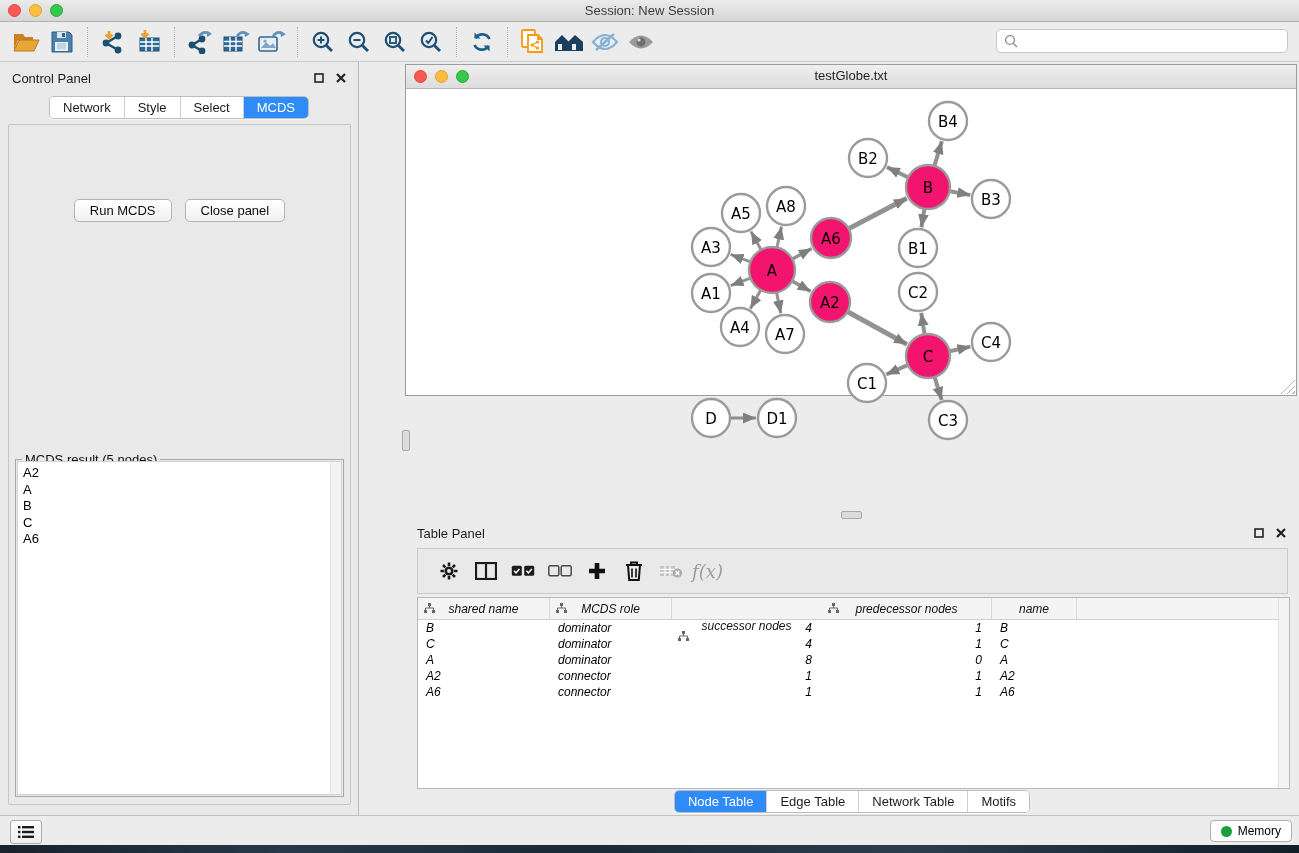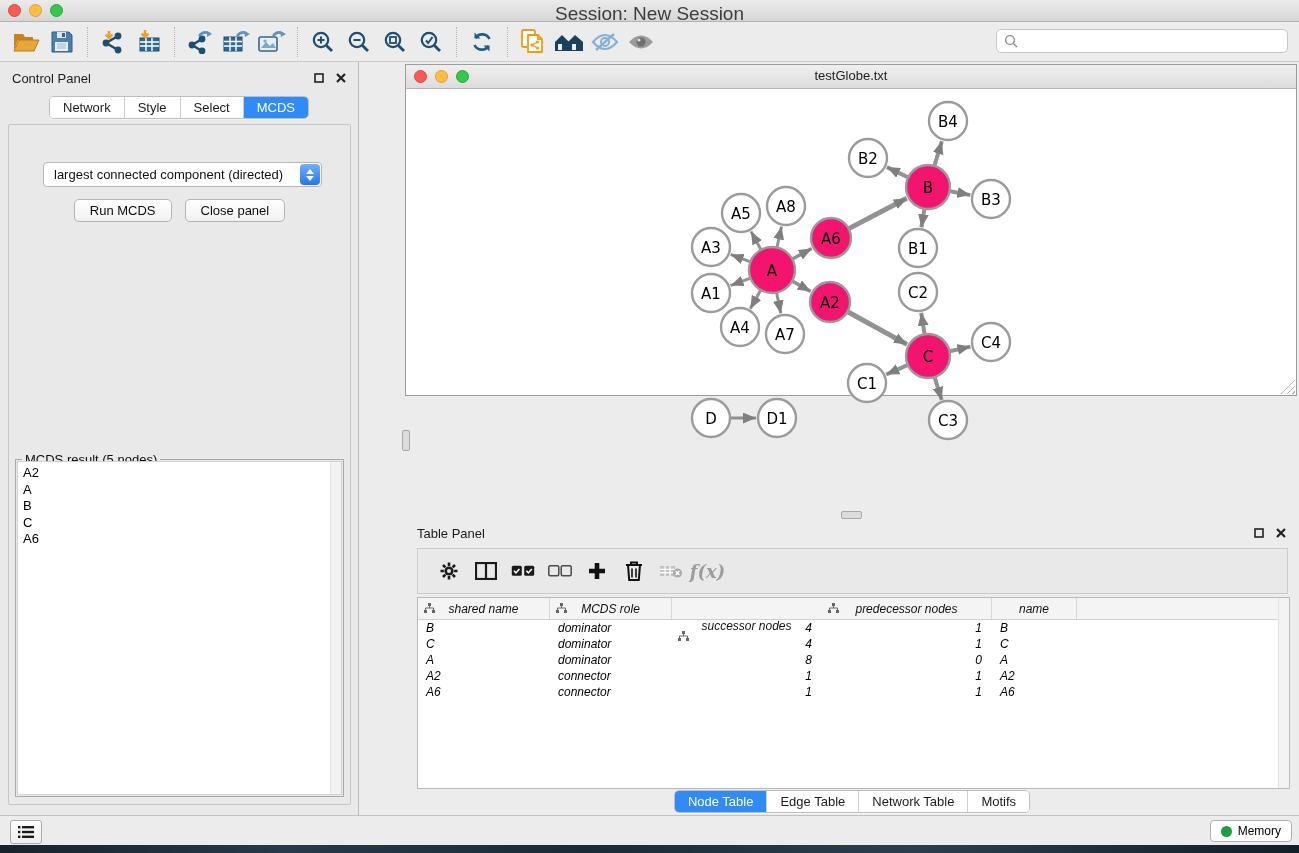--- a/index.html
+++ b/index.html
@@ -8,21 +8,21 @@
   .abs{position:absolute;}
 
   
   .titlebar{position:absolute;left:0;top:0;width:1299px;height:22px;
     background:linear-gradient(#ebebeb,#d6d6d6);border-bottom:1px solid #b2b2b2;box-sizing:border-box;}
   .traffic{position:absolute;display:flex;gap:8px;}
   .light{width:13px;height:13px;border-radius:50%;box-sizing:border-box;}
   .light.red{background:#fc5952;border:1px solid #e2443e;}
   .light.yellow{background:#fdbe40;border:1px solid #e0a02f;}
   .light.green{background:#35c84a;border:1px solid #24a939;}
-  .app-title{position:absolute;left:0;right:0;top:3px;text-align:center;font-size:19px;color:#3d3d3d;}
+  .app-title{position:absolute;left:0;right:0;top:3px;text-align:center;font-size:13px;color:#3d3d3d;}
 
   
   .toolbar{position:absolute;left:0;top:22px;width:1299px;height:40px;background:#ececec;
     border-bottom:1px solid #c9c9c9;display:flex;align-items:center;padding-left:8px;box-sizing:border-box;}
   .tb-icon{width:36px;height:32px;display:flex;align-items:center;justify-content:center;cursor:pointer;}
   .tb-sep{width:0;height:30px;border-left:1px dotted #b3b3b3;margin:0 7px;}
   .search-box{position:absolute;right:11px;top:7px;width:292px;height:24px;background:#fff;
     border:1px solid #c7c7c7;border-radius:5px;display:flex;align-items:center;padding:0 7px;box-sizing:border-box;}
   .search-box input{border:none;outline:none;flex:1;font-size:12px;background:transparent;margin-left:5px;
     font-family:"Liberation Sans",sans-serif;}
@@ -64,21 +64,21 @@
   .nw-canvas{position:absolute;left:0;top:23px;right:0;bottom:0;}
   .grip{position:absolute;right:1px;bottom:1px;width:15px;height:15px;cursor:nwse-resize;
     background:repeating-linear-gradient(135deg,transparent 0 3px,#b8b8b8 3px 4px);
     clip-path:polygon(100% 0,100% 100%,0 100%);}
   .split-v{position:absolute;left:402px;top:430px;width:8px;height:21px;background:#dcdcdc;border:1px solid #a8a8a8;border-radius:2px;box-sizing:border-box;cursor:col-resize;}
   .split-h{position:absolute;left:841px;top:511px;width:21px;height:8px;background:#dcdcdc;border:1px solid #a8a8a8;border-radius:2px;box-sizing:border-box;cursor:row-resize;}
 
   
   .table-panel{position:absolute;left:405px;top:522px;width:894px;height:293px;background:#ececec;}
   .tp-toolbar{position:absolute;left:12px;top:26px;width:871px;height:46px;background:#e9e9e9;
-    border:1px solid #cbcbcb;display:flex;align-items:center;padding-left:12px;box-sizing:border-box;gap:0;font-weight:bold;}
+    border:1px solid #cbcbcb;display:flex;align-items:center;padding-left:12px;box-sizing:border-box;gap:0;}
   .tp-icon{width:37px;height:34px;display:flex;align-items:center;justify-content:center;cursor:pointer;}
   .fx{font-family:"DejaVu Serif",serif;font-style:italic;color:#9c9c9c;font-size:18px;}
   .tp-table{position:absolute;left:12px;top:75px;width:873px;height:192px;background:#fff;
     border:1px solid #b9b9b9;box-sizing:border-box;overflow:hidden;font-style:italic;}
   .thead{display:flex;height:21px;background:#f4f4f4;border-bottom:1px solid #cfcfcf;}
   .th{position:relative;display:flex;align-items:center;justify-content:center;border-right:1px solid #d8d8d8;
     font-size:12px;color:#111;box-sizing:border-box;cursor:pointer;}
   .th .th-icon{position:absolute;left:6px;top:5px;}
   .tr{display:flex;height:16px;line-height:16px;font-size:12px;color:#000;cursor:default;}
   .td{box-sizing:border-box;overflow:hidden;white-space:nowrap;}
@@ -267,27 +267,20 @@
           </svg>
         </span>
     </div>
     <div class="seg-tabs abs" style="left:50%;top:34px;transform:translateX(-50%);">
         <div class="seg-tab">Network</div>
         <div class="seg-tab">Style</div>
         <div class="seg-tab">Select</div>
         <div class="seg-tab selected">MCDS</div>
       </div>
     <div class="cp-content">
-      <div class="criterion">
-        <span>largest connected component (directed)</span>
-        <span class="stepper">
-            <span class="arr-up"></span>
-            <span class="arr-dn"></span>
-          </span>
-      </div>
       <div class="btn-row">
         <button class="btn">Run MCDS</button>
         <button class="btn">Close panel</button>
       </div>
       <div class="result-box">
         <span class="result-legend">MCDS result (5 nodes)</span>
         <div class="result-list">
             <div class="result-item">A2</div>
             <div class="result-item">A</div>
             <div class="result-item">B</div>

